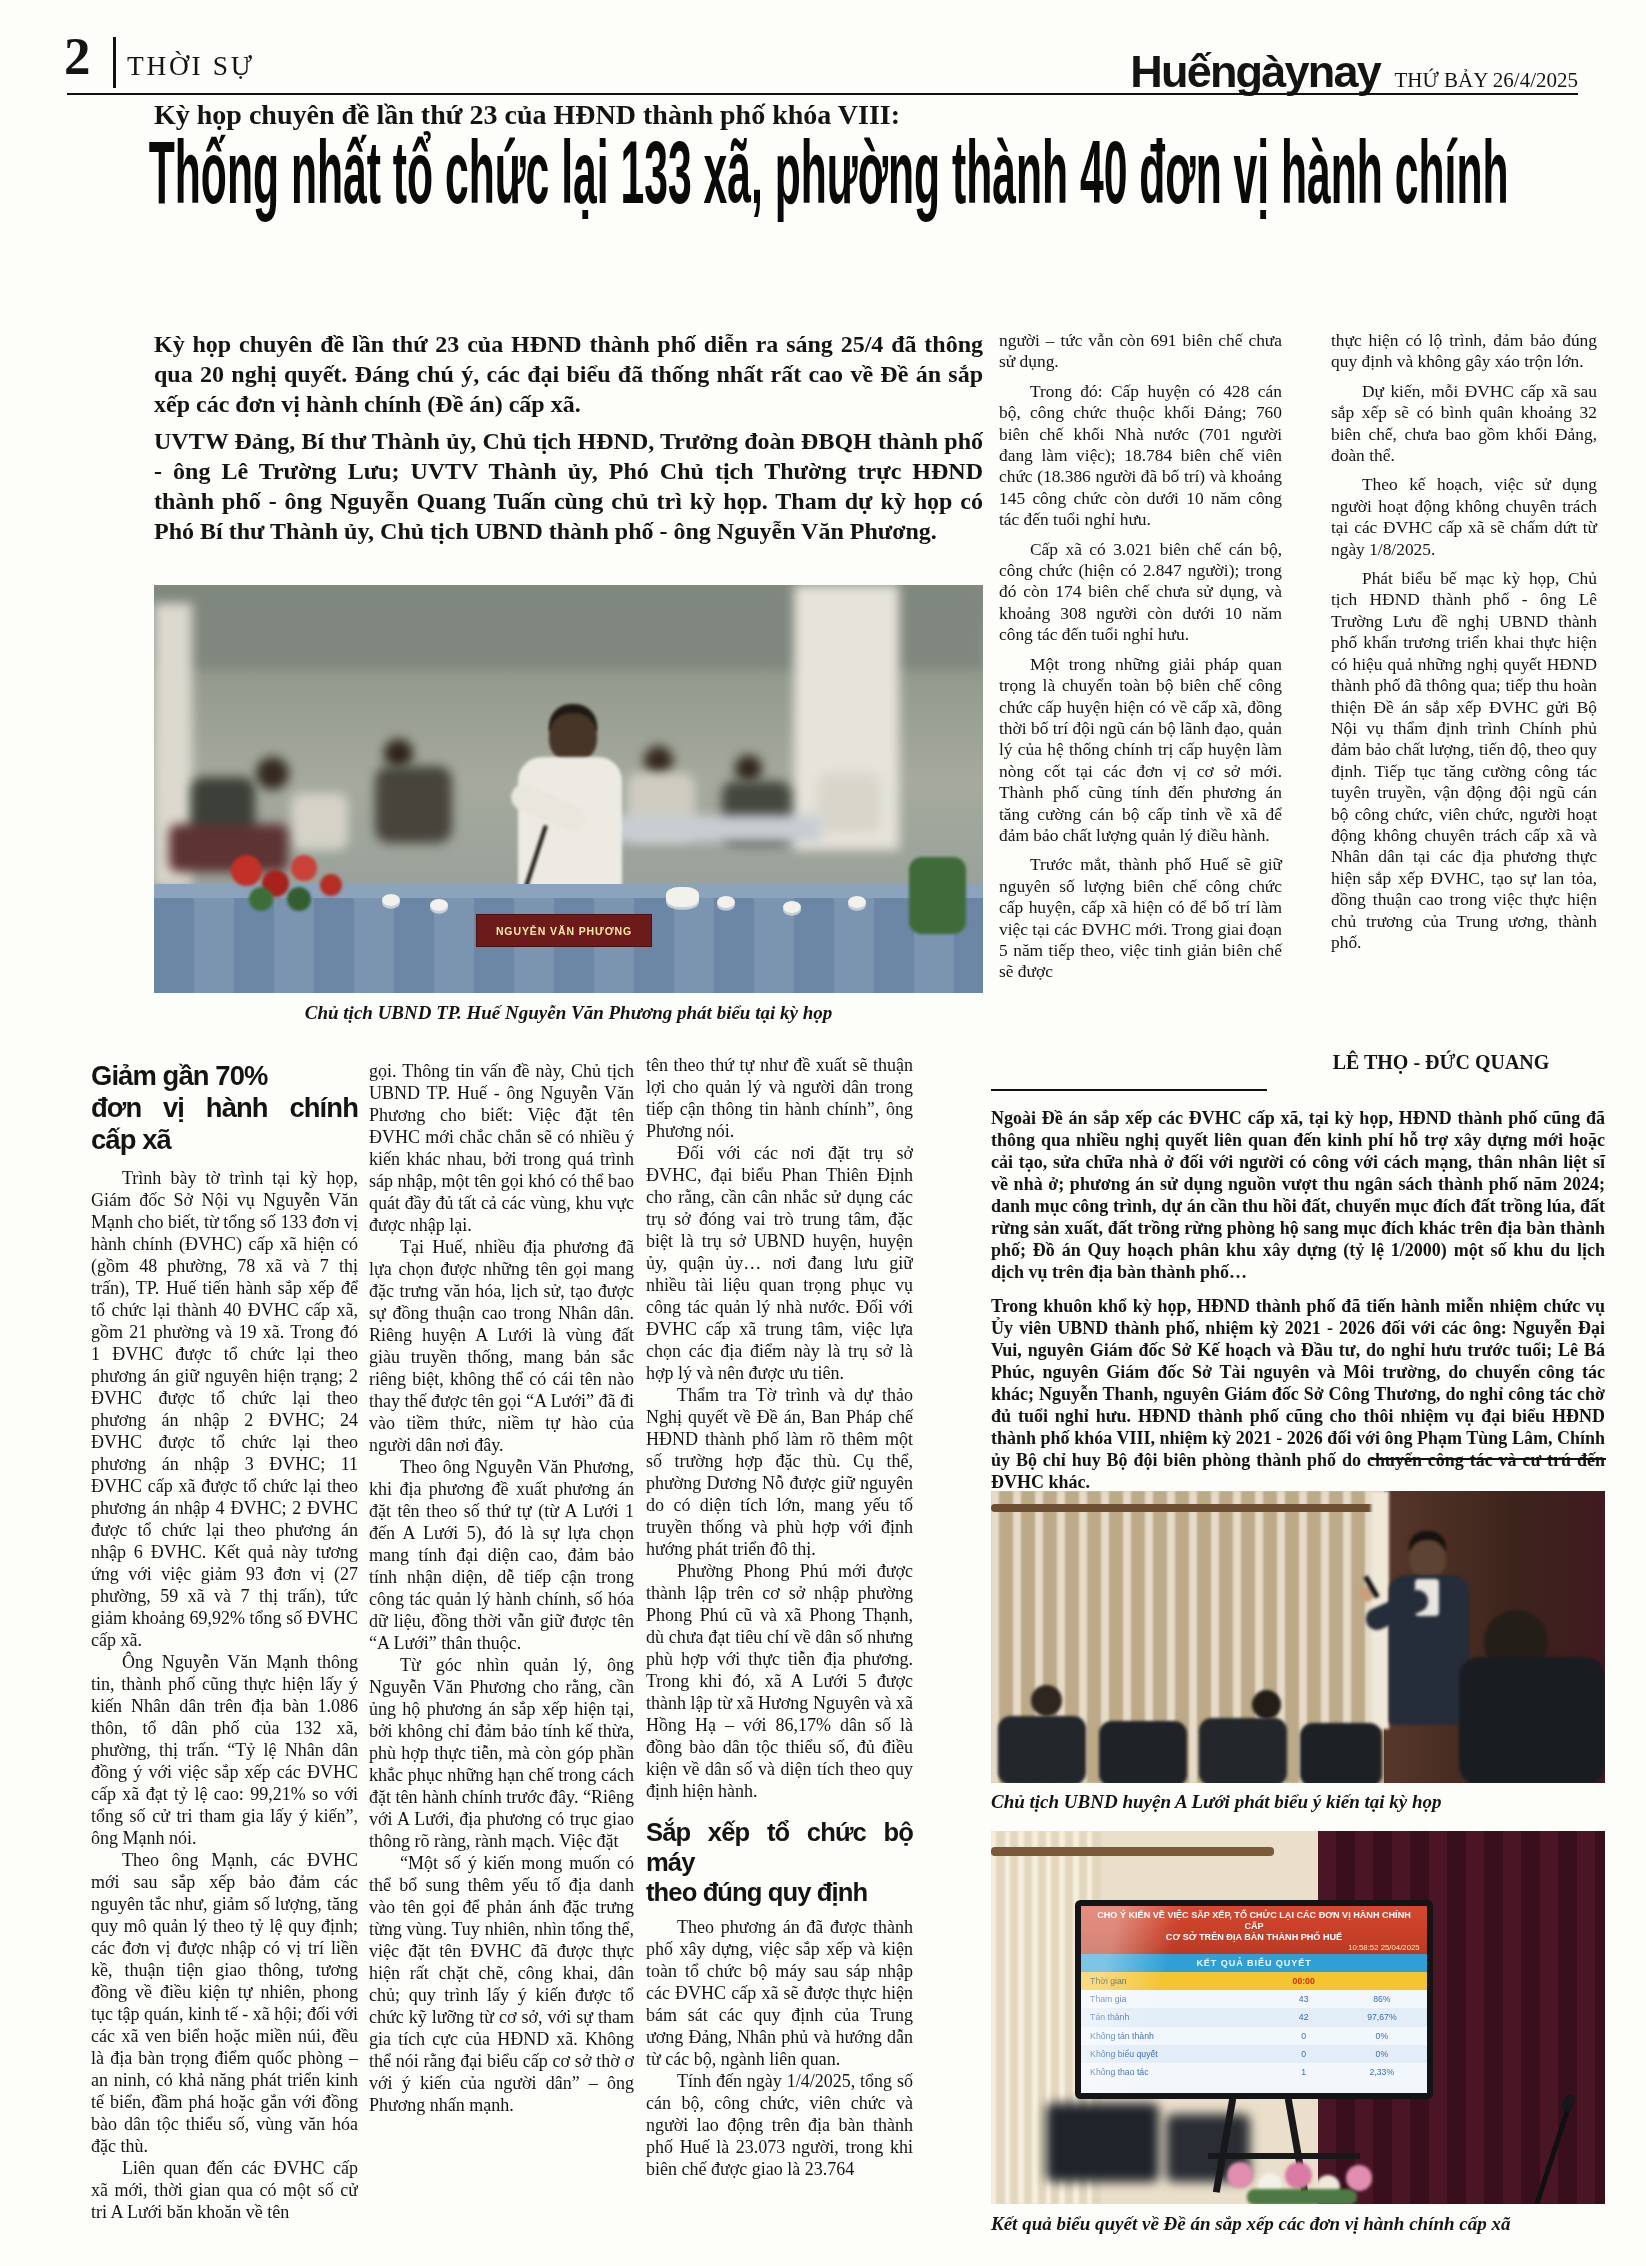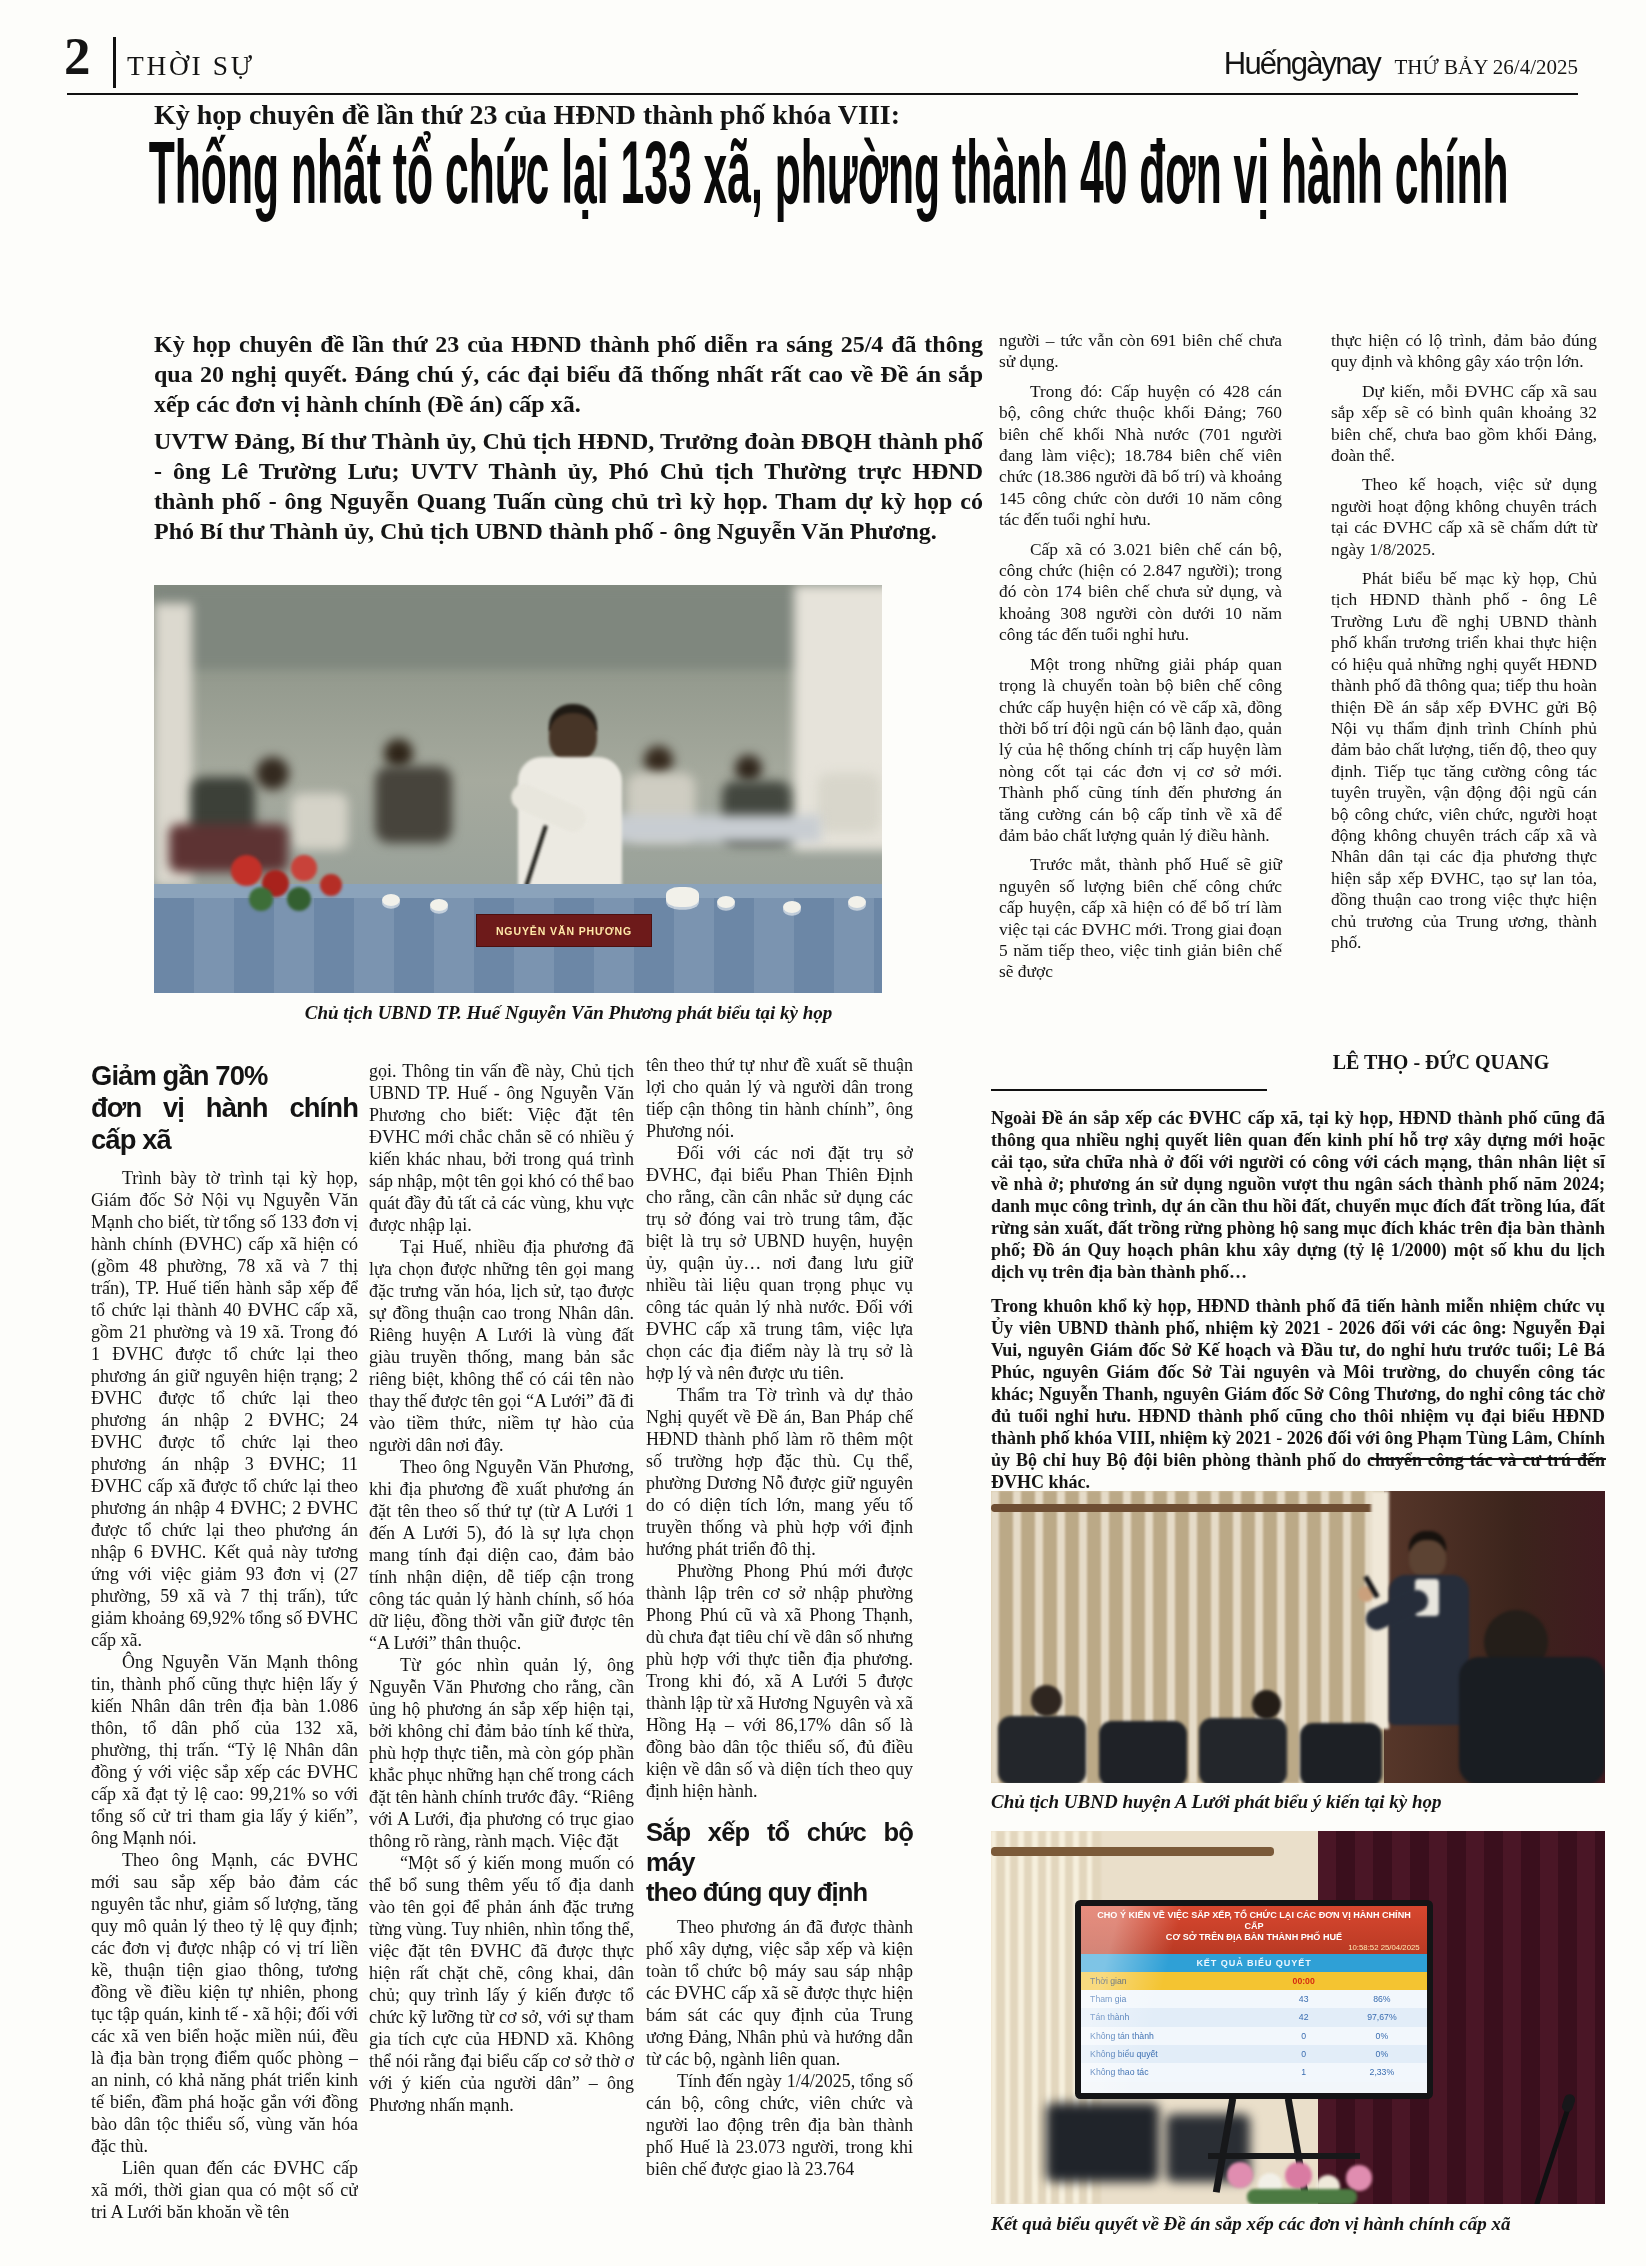--- a/index.html
+++ b/index.html
@@ -5,21 +5,21 @@
   html,body{margin:0;padding:0;background:#e8e8e8;}
   .page{position:relative;width:1647px;height:2267px;background:#fdfdfa;overflow:hidden;
         font-family:"Liberation Serif",serif;color:#141414;}
   .abs{position:absolute;}
 
   
   .pagenum{left:64px;top:25.6px;font-size:53px;font-weight:bold;font-family:"Liberation Serif",serif;}
   .vbar{left:113px;top:37px;width:2.7px;height:51px;background:#111;}
   .section{left:127px;top:51px;font-size:27.4px;letter-spacing:2.7px;}
   .mastwrap{right:69px;top:46px;display:flex;align-items:baseline;gap:14.6px;}
-  .mastlogo{font-family:"Liberation Sans",sans-serif;font-weight:normal;font-size:31px;letter-spacing:-1.8px;}
+  .mastlogo{font-family:"Liberation Sans",sans-serif;font-weight:bold;font-size:45px;letter-spacing:-1.8px;}
   .mastdate{font-size:21px;}
   .hrule{left:67px;top:93px;width:1511px;height:1.8px;background:#111;}
 
   
   .kicker{left:154px;top:99px;font-size:28px;font-weight:bold;}
   .headline-svg{left:146px;top:122px;overflow:visible;}
   .lede{left:154px;top:329px;width:829px;font-size:24px;line-height:30px;font-weight:bold;text-align:justify;}
   .lede p{margin:0;}
   .lede p+p{margin-top:7.3px;}
 
@@ -50,21 +50,21 @@
   .colB{left:369px;top:1060px;width:265px;height:1188px;}
   .colC{left:646px;top:1054px;width:267px;height:1197px;}
   .colhead{font-family:"Liberation Sans",sans-serif;font-weight:bold;font-size:27.4px;line-height:32px;
            letter-spacing:-0.9px;margin:0 0 11px 0;}
   .subhead{font-family:"Liberation Sans",sans-serif;font-weight:bold;font-size:25.6px;line-height:30px;
            letter-spacing:-0.9px;margin:14.6px 0 9.1px 0;}
 
   
   figure{margin:0;}
   .photo{overflow:hidden;background:#9aa096;}
-  .ph1{left:154px;top:585px;width:728px;height:408px;}
+  .ph1{left:154px;top:585px;width:829px;height:408px;}
   .ph2{left:991px;top:1491px;width:614px;height:292px;}
   .ph3{left:991px;top:1831px;width:614px;height:373px;}
   .blob{position:absolute;filter:blur(5.5px);}
   .soft{position:absolute;filter:blur(1.8px);}
 
   
   .ph1-bg{position:absolute;inset:0;background:linear-gradient(180deg,#848c80 0%,#a6aa9e 48%,#9aa29a 72%,#8e9a96 100%);}
   .ph1-table-top{position:absolute;left:0;top:299px;width:100%;height:14.6px;background:#8ba3bb;}
   .ph1-table{position:absolute;left:0;top:313px;width:100%;height:95px;
              background:repeating-linear-gradient(90deg,#6c87a6 0 40px,#7b94b0 40px 80px);}

